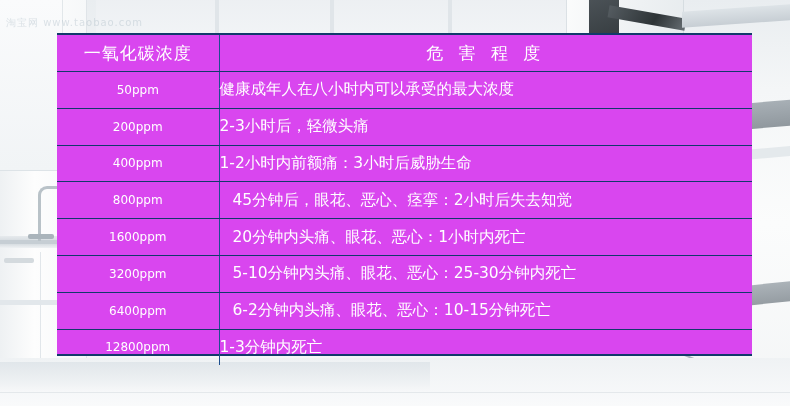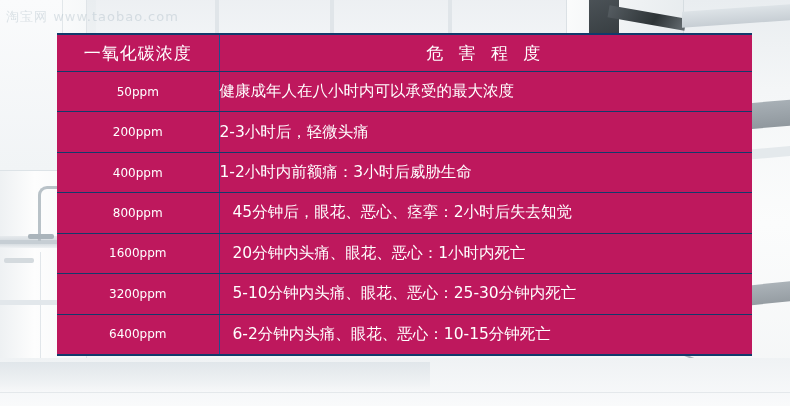--- a/index.html
+++ b/index.html
@@ -182,36 +182,36 @@
   .bg-floor-line {
     position: absolute;
     left: 0; top: 392px;
     width: 790px; height: 1px;
     background: #e4e8eb;
   }
 
   
   .watermark {
     position: absolute;
-    left: 6px; top: 8px;
-    font-size: 13px;
+    left: 6px; top: 16px;
+    font-size: 10px;
     letter-spacing: 1px;
     color: rgba(150, 168, 182, 0.30);
     white-space: nowrap;
     user-select: none;
   }
 
   
   .table-wrap {
     position: absolute;
     left: 57px;
     top: 33px;
     width: 695px;
     height: 323px;
-    background: #be185d;
+    background: #d946ef;
     border-top: 2px solid #123a6b;
     border-bottom: 2px solid #123a6b;
     box-sizing: border-box;
   }
   table.co-table {
     width: 100%;
     height: 100%;
     border-collapse: collapse;
     table-layout: fixed;
   }
@@ -318,17 +318,21 @@
           <td class="cell-harm indent-1">20分钟内头痛、眼花、恶心：1小时内死亡</td>
         </tr>
         <tr>
           <td class="cell-conc">3200ppm</td>
           <td class="cell-harm indent-1">5-10分钟内头痛、眼花、恶心：25-30分钟内死亡</td>
         </tr>
         <tr>
           <td class="cell-conc">6400ppm</td>
           <td class="cell-harm indent-1">6-2分钟内头痛、眼花、恶心：10-15分钟死亡</td>
         </tr>
+        <tr>
+          <td class="cell-conc">12800ppm</td>
+          <td class="cell-harm">1-3分钟内死亡</td>
+        </tr>
       </tbody>
     </table>
   </div>
 
 </div>
 
 </body></html>

